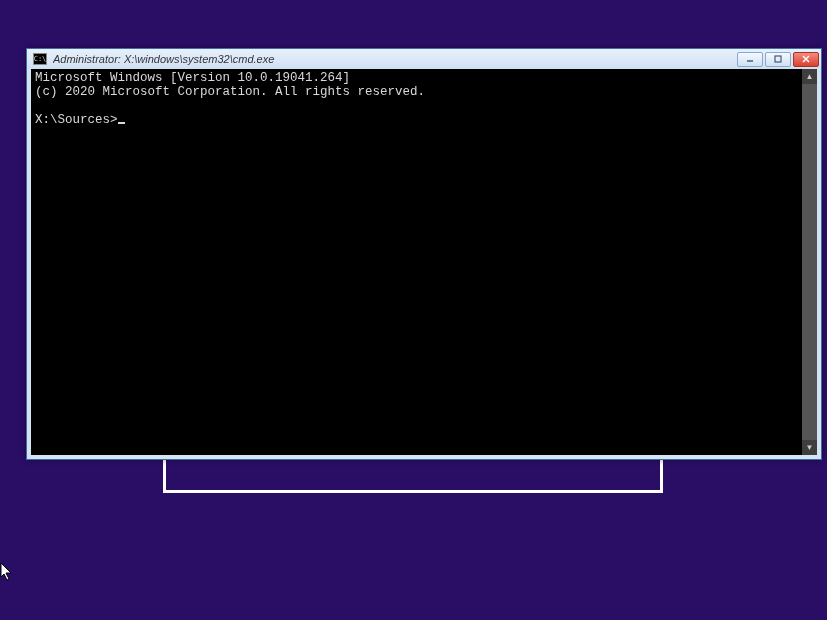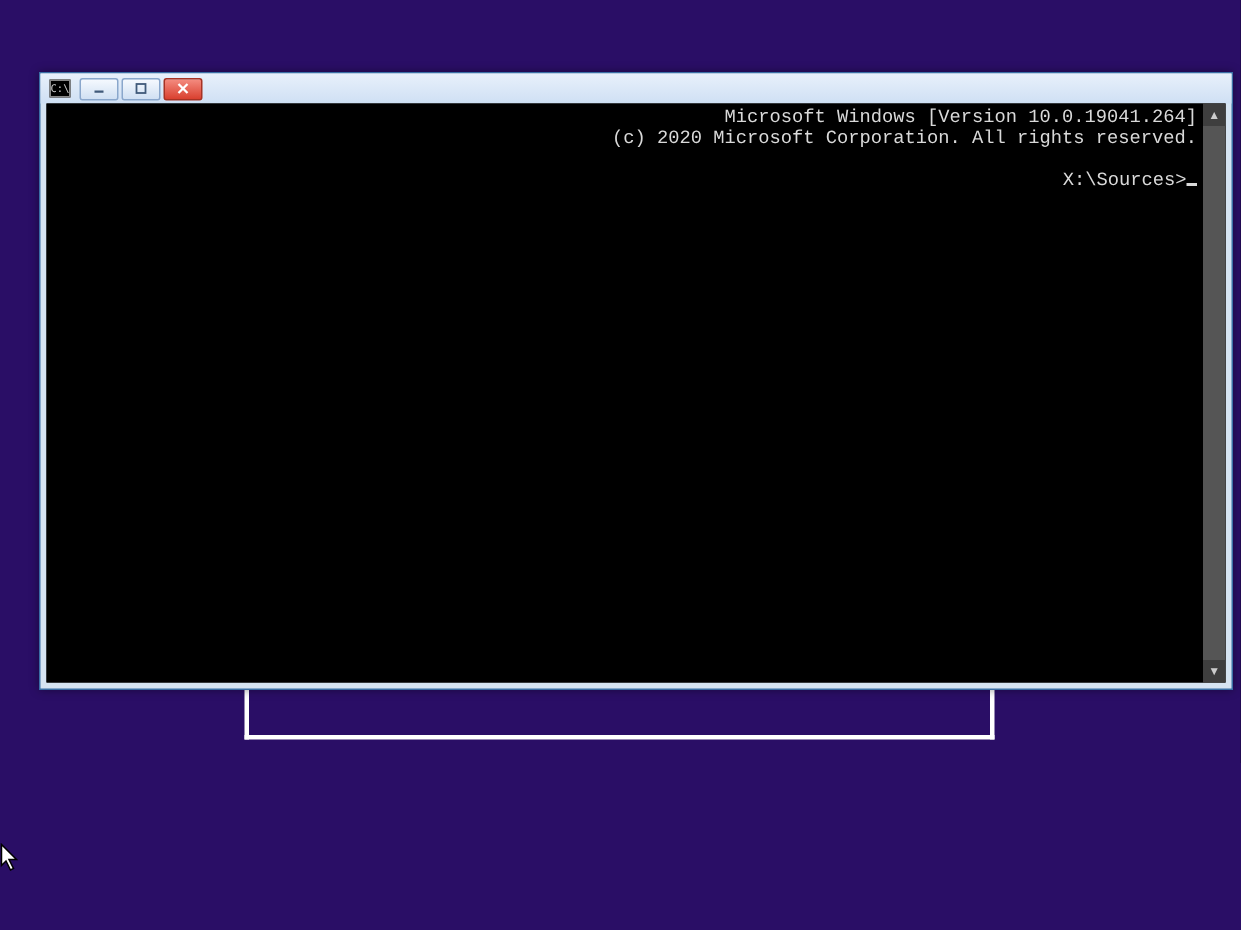--- a/index.html
+++ b/index.html
@@ -93,21 +93,20 @@
     border-color: #a63224;
     color: #fff;
   }
   .win-btn svg { display:block; }
   .client-area {
     flex: 1;
     margin: 0 4px 4px 4px;
     display: flex;
     background: #000;
     min-height: 0;
-    text-align: right;
   }
   .terminal {
     flex: 1;
     background: #000;
     color: #d9d9d9;
     font-family: "Consolas", "Courier New", monospace;
     font-size: 12.5px;
     line-height: 14px;
     padding: 2px 4px;
     white-space: pre;
@@ -157,20 +156,21 @@
 </head>
 <body>
 
 <div class="desktop">
 
   <div class="setup-box"></div>
 
   <div class="window">
     <div class="titlebar">
       <div class="title-icon">C:\</div>
+      <div class="title-text">Administrator: X:\windows\system32\cmd.exe</div>
       <div class="win-controls">
         <div class="win-btn">
           <svg width="10" height="10" viewBox="0 0 10 10">
               <line x1="2" y1="7" x2="8" y2="7" stroke="#405a7a" stroke-width="1.5"></line>
             </svg>
         </div>
         <div class="win-btn">
           <svg width="10" height="10" viewBox="0 0 10 10">
               <rect x="2" y="2" width="6" height="6" fill="none" stroke="#405a7a" stroke-width="1.2"></rect>
             </svg>

